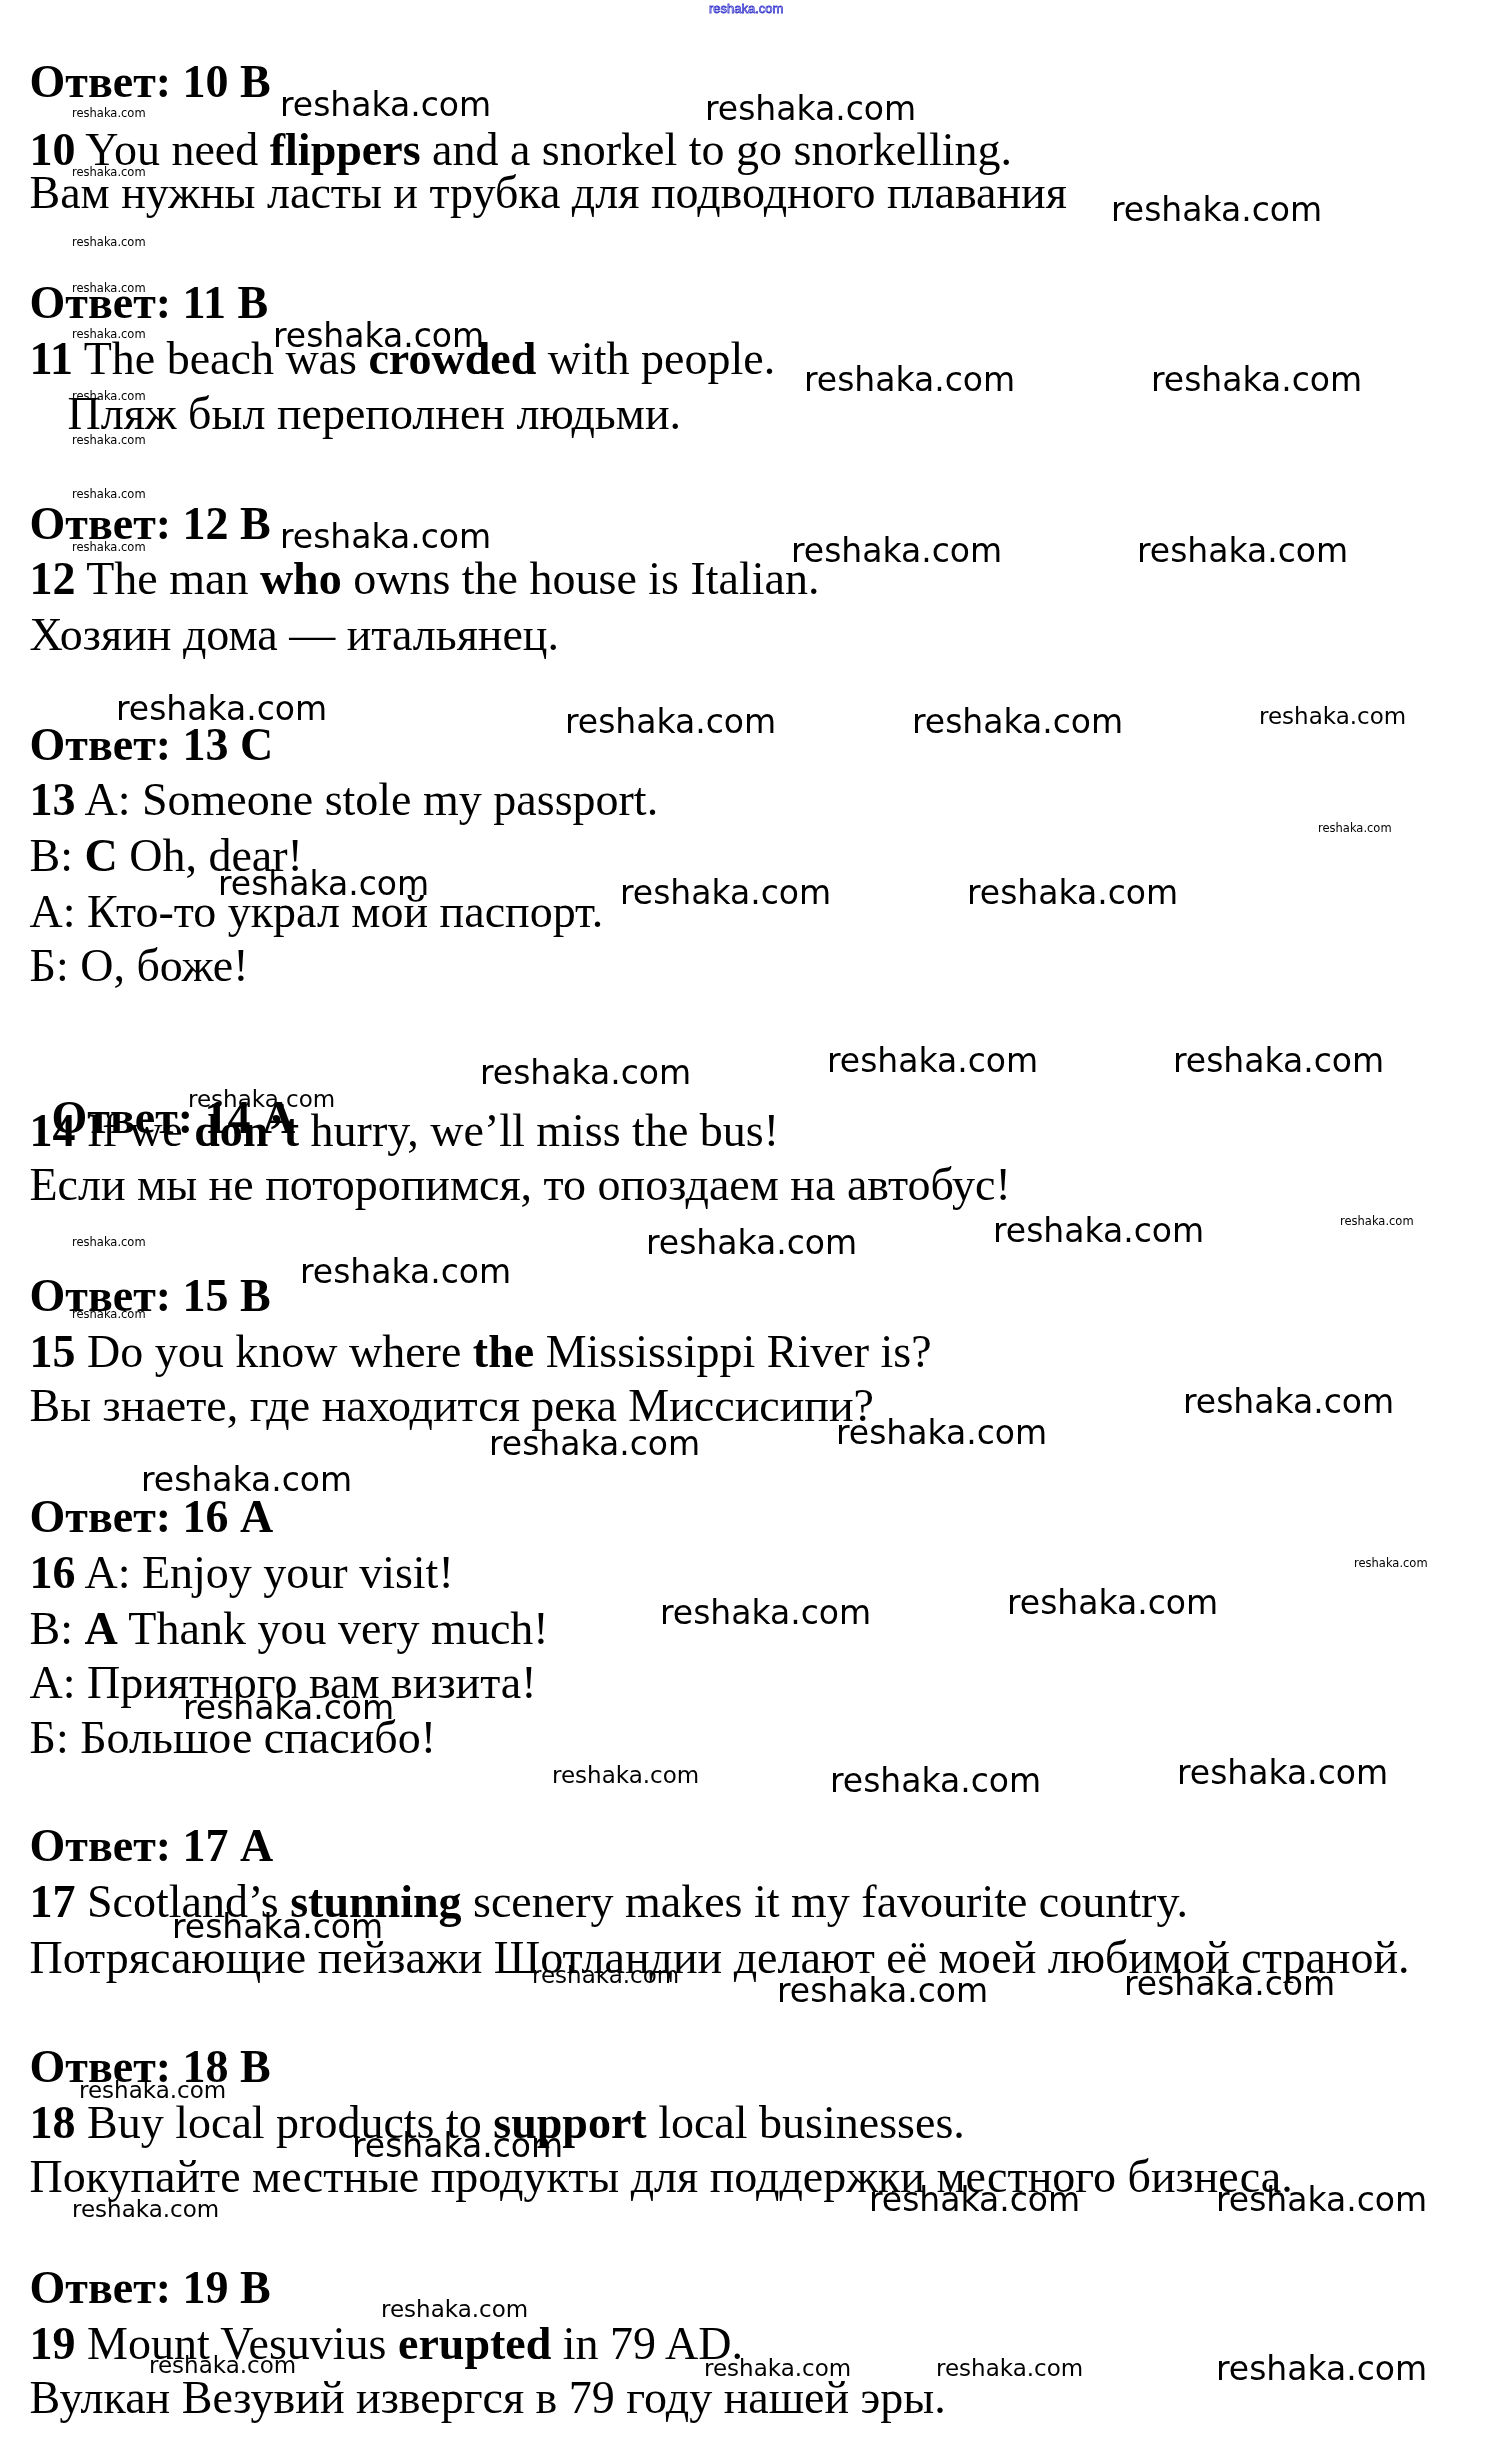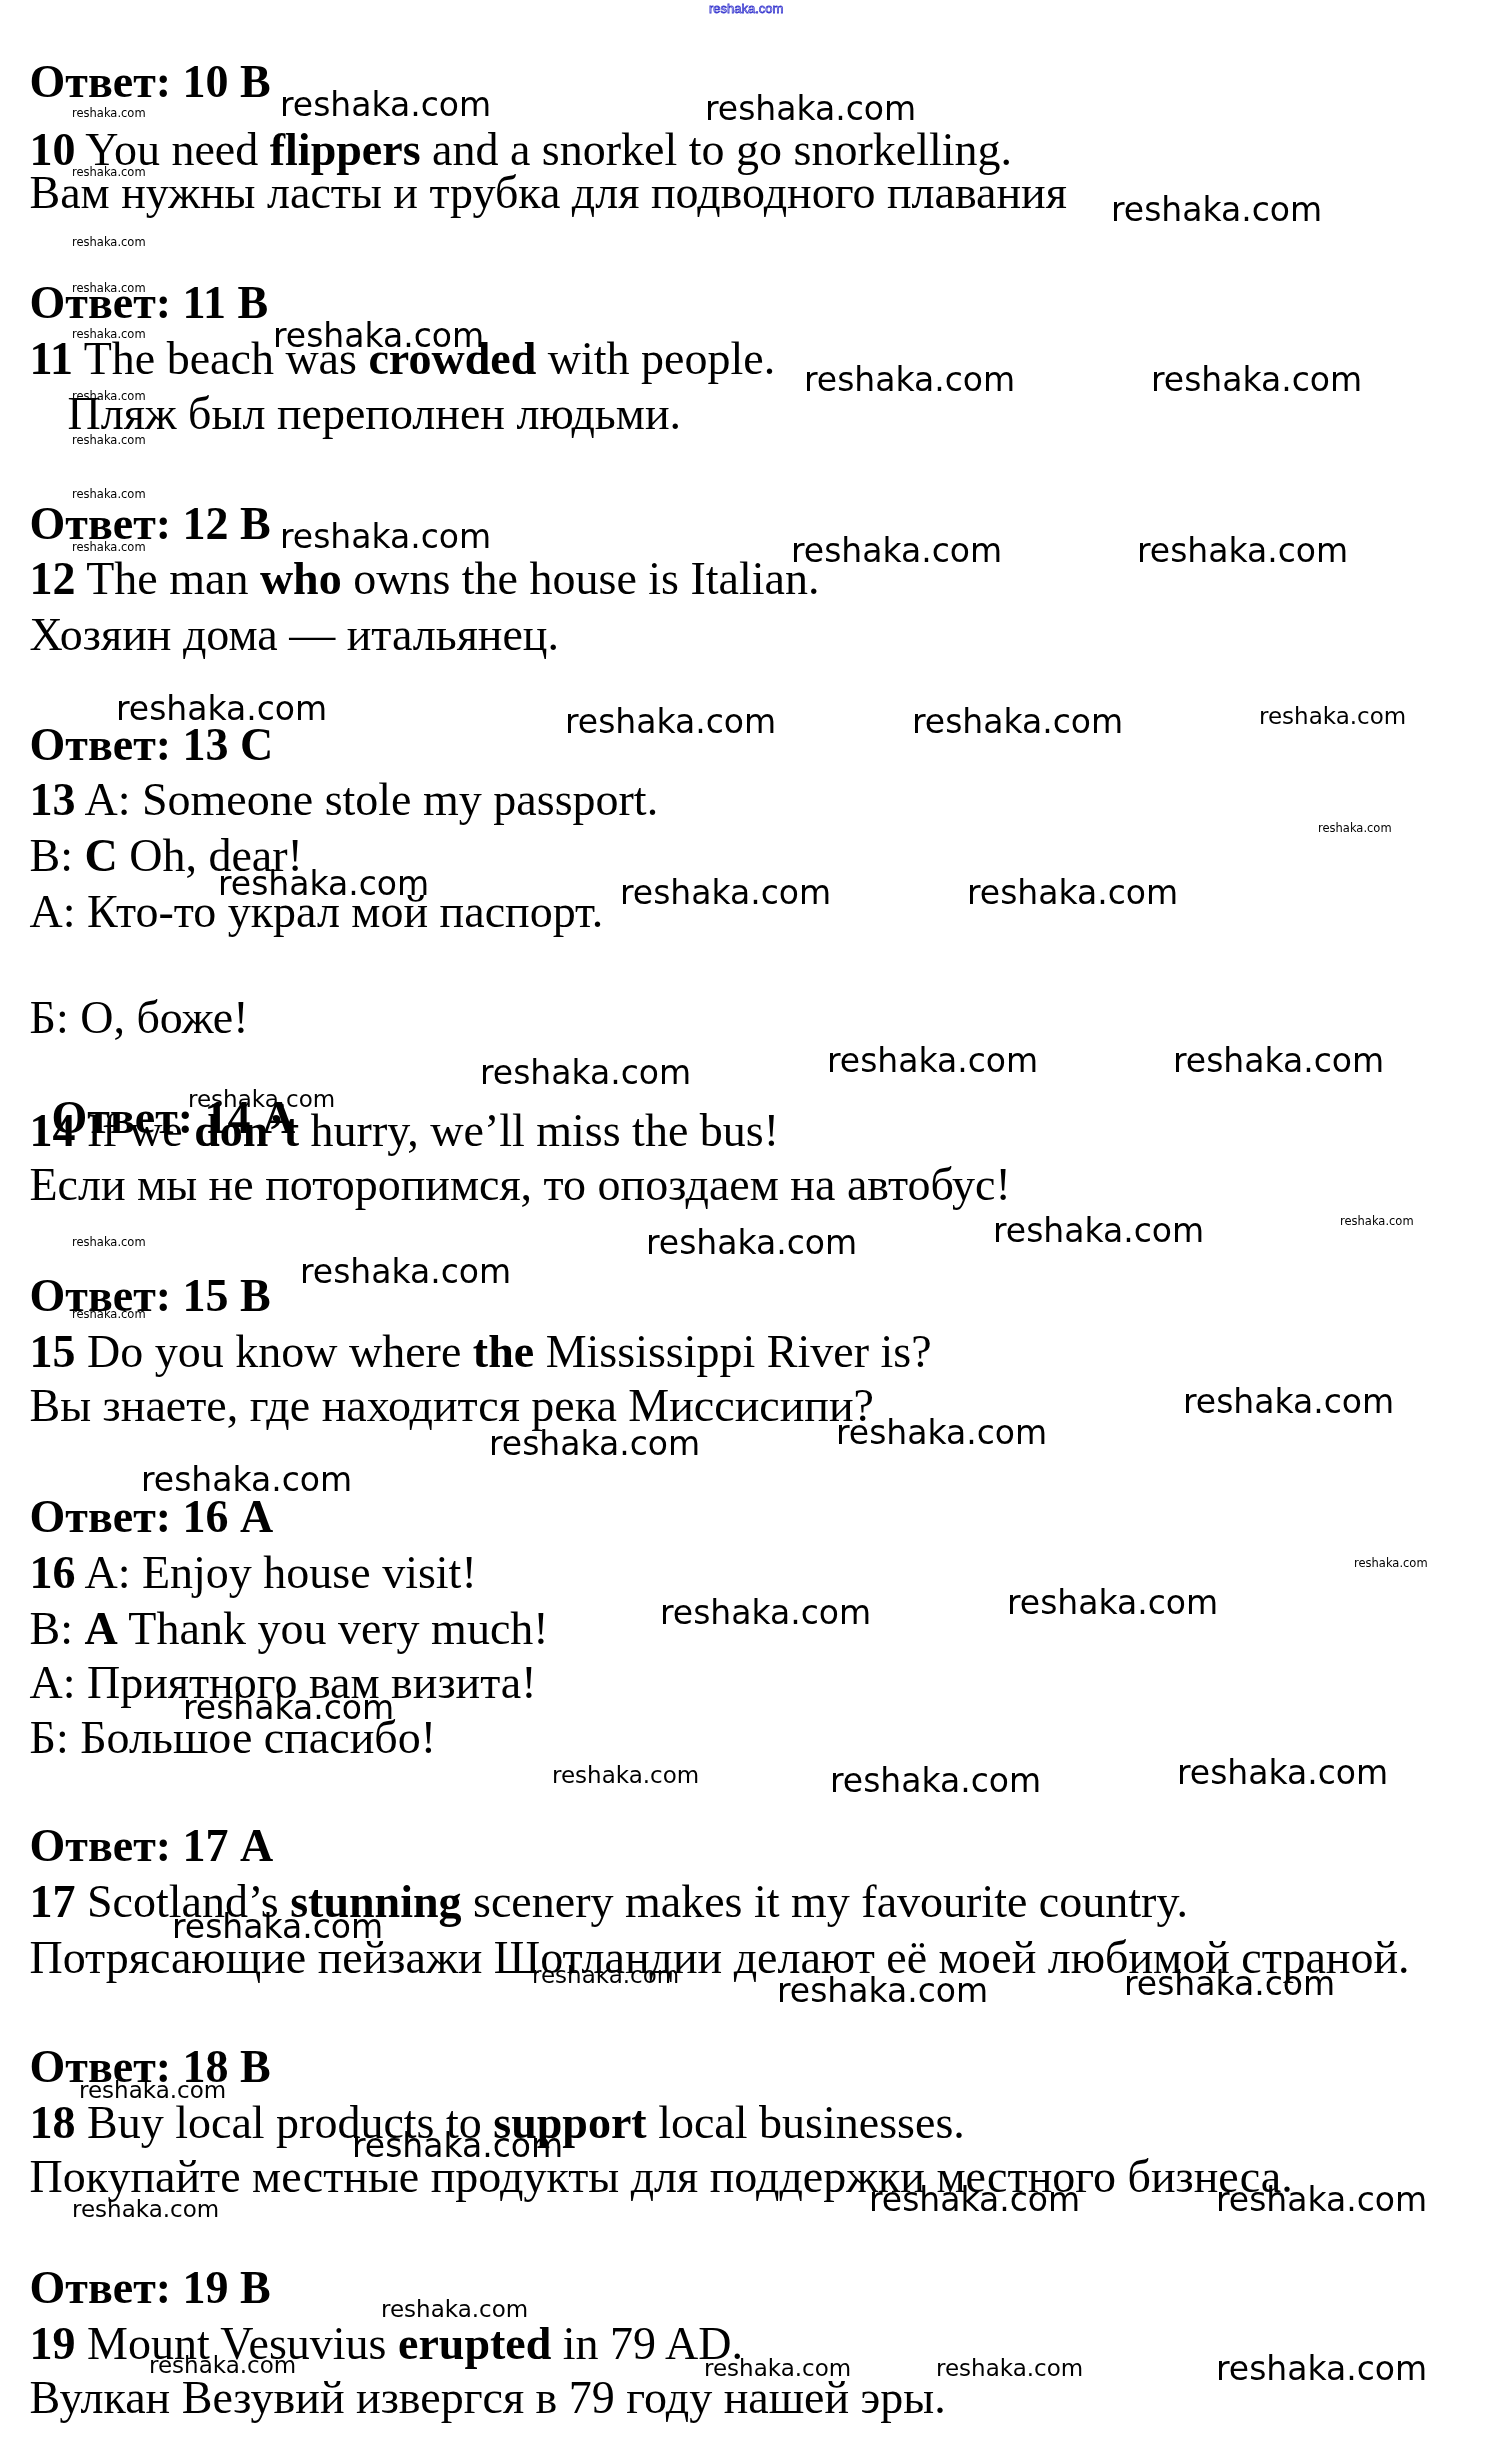--- a/index.html
+++ b/index.html
@@ -26,32 +26,32 @@
 <div class="line" style="top:391px;margin-left:38px;">Пляж был переполнен людьми.</div>
 
 <div class="line ans" style="top:501px;">Ответ: 12 B</div>
 <div class="line" style="top:556px;"><b>12</b><span> The man </span><b>who</b><span> owns the house is Italian.</span></div>
 <div class="line" style="top:612px;">Хозяин дома — итальянец.</div>
 
 <div class="line ans" style="top:722px;">Ответ: 13 C</div>
 <div class="line" style="top:777px;"><b>13</b><span> A: Someone stole my passport.</span></div>
 <div class="line" style="top:833px;"><span>B: </span><b>C</b><span> Oh, dear!</span></div>
 <div class="line" style="top:889px;">А: Кто-то украл мой паспорт.</div>
-<div class="line" style="top:995px;">Б: О, боже!</div>
+<div class="line" style="top:943px;">Б: О, боже!</div>
 
 <div class="line ans" style="top:1095px;margin-left:22px;">Ответ: 14 A</div>
 <div class="line" style="top:1108px;"><b>14</b><span> If we </span><b>don’t</b><span> hurry, we’ll miss the bus!</span></div>
 <div class="line" style="top:1162px;">Если мы не поторопимся, то опоздаем на автобус!</div>
 
 <div class="line ans" style="top:1273px;">Ответ: 15 B</div>
 <div class="line" style="top:1329px;"><b>15</b><span> Do you know where </span><b>the</b><span> Mississippi River is?</span></div>
 <div class="line" style="top:1383px;">Вы знаете, где находится река Миссисипи?</div>
 
 <div class="line ans" style="top:1494px;">Ответ: 16 A</div>
-<div class="line" style="top:1550px;"><b>16</b><span> A: Enjoy house visit!</span></div>
+<div class="line" style="top:1550px;"><b>16</b><span> A: Enjoy your visit!</span></div>
 <div class="line" style="top:1606px;"><span>B: </span><b>A</b><span> Thank you very much!</span></div>
 <div class="line" style="top:1660px;">А: Приятного вам визита!</div>
 <div class="line" style="top:1715px;">Б: Большое спасибо!</div>
 
 <div class="line ans" style="top:1823px;">Ответ: 17 A</div>
 <div class="line" style="top:1879px;"><b>17</b><span> Scotland’s </span><b>stunning</b><span> scenery makes it my favourite country.</span></div>
 <div class="line" style="top:1935px;">Потрясающие пейзажи Шотландии делают её моей любимой страной.</div>
 
 <div class="line ans" style="top:2044px;">Ответ: 18 B</div>
 <div class="line" style="top:2100px;"><b>18</b><span> Buy local products to </span><b>support</b><span> local businesses.</span></div>

